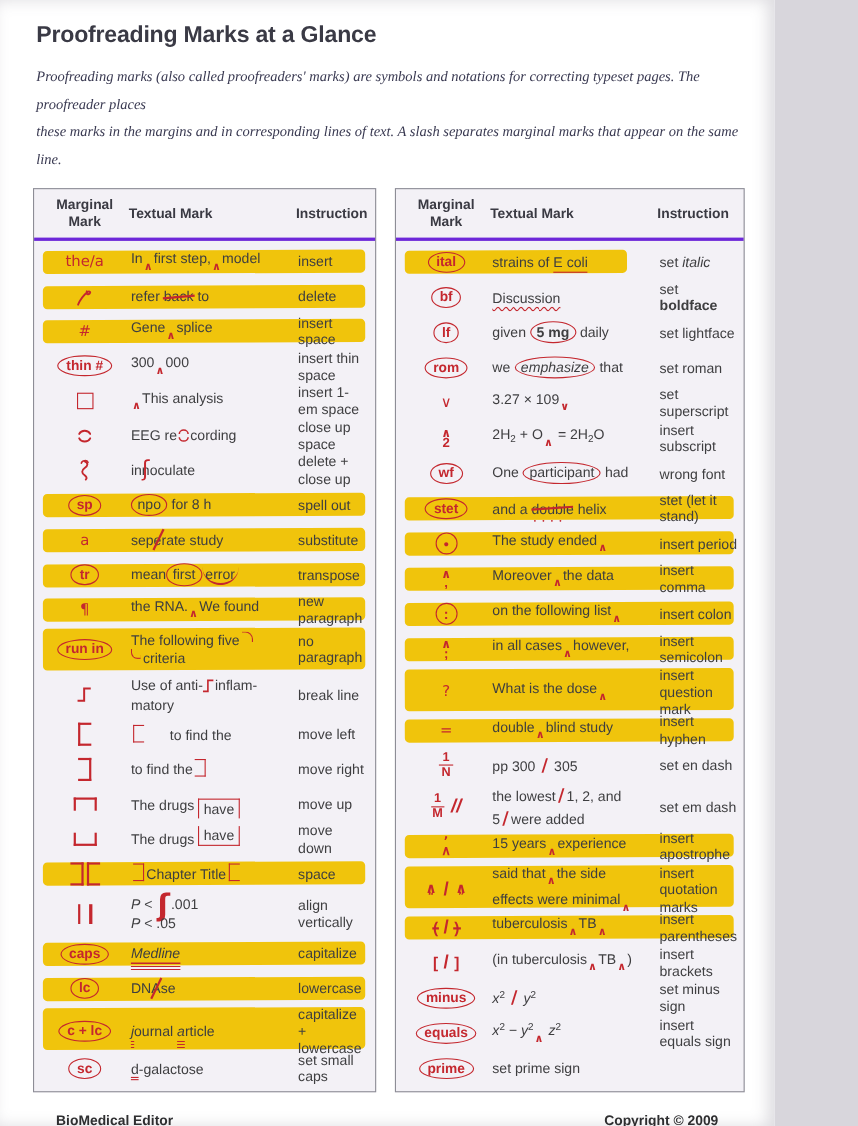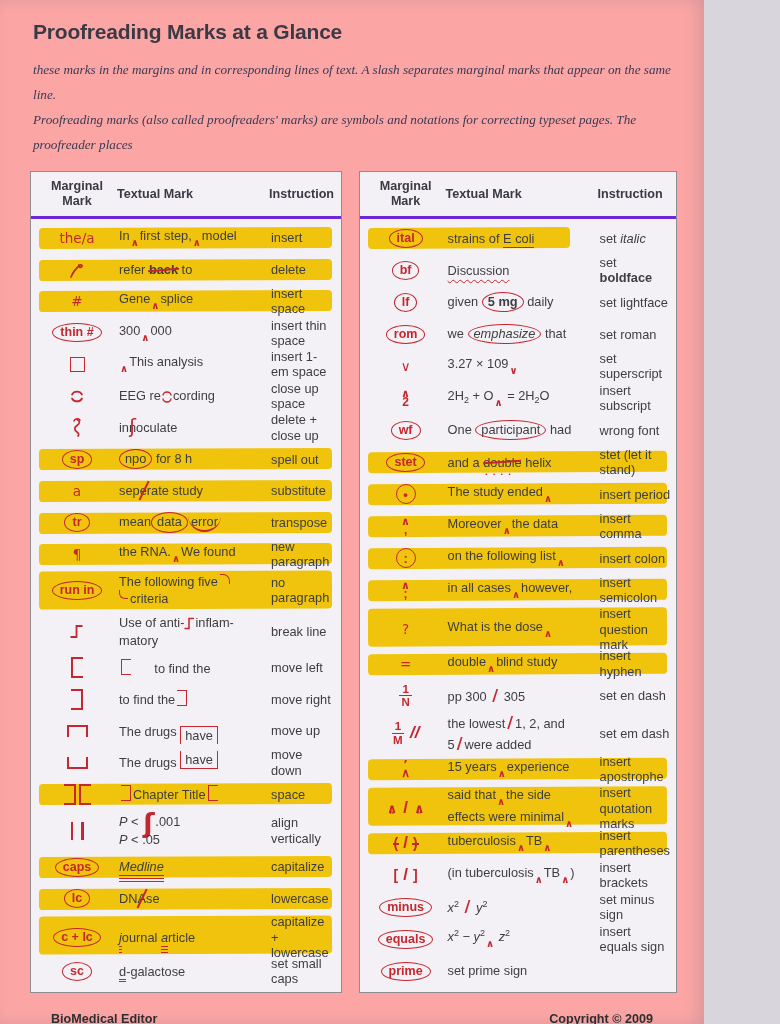--- a/index.html
+++ b/index.html
@@ -1,16 +1,16 @@
 <!DOCTYPE html>
 <html style="--red: #c4272e; --hl: #f0c40c; --blue: #1f57c3;"><head>
 <meta charset="utf-8">
 <style>
   html,body{margin:0;padding:0;background:#d8d6dc;}
-  .page{position:relative;width:704px;height:1024px;background:#fca5a5;
+  .page{position:relative;width:704px;height:1024px;background:#ffffff;
         font-family:"Liberation Sans",sans-serif;color:#3e3e40;overflow:hidden;
         box-shadow:inset -6px 0 14px rgba(120,115,130,.25);}
   
   .title{margin:0;padding:20px 0 0 33px;font-size:21px;font-weight:bold;
          letter-spacing:-.2px;color:#3a3a45;}
   .intro{margin:13px 33px 0;font-family:"Liberation Serif",serif;font-style:italic;
          font-size:13.2px;color:#3a3a52;line-height:25px;}
   
   .tables{display:flex;gap:17px;margin:14px 27px 0 30px;height:822px;}
   .panel{flex:1;border:1px solid #8d8d96;background:#f3f1f6;display:flex;flex-direction:column;}
@@ -41,21 +41,21 @@
   .mk-brl{display:inline-block;width:9px;height:14px;border:1.8px solid var(--red);
           border-right:none;vertical-align:-2px;margin:0 2px;}
   .mk-brr{display:inline-block;width:9px;height:14px;border:1.8px solid var(--red);
           border-left:none;vertical-align:-2px;margin:0 2px;}
   .mk-hookr{display:inline-block;width:9px;height:9px;border-right:1.8px solid var(--red);
           border-top:1.8px solid var(--red);border-radius:0 7px 0 0;vertical-align:2px;margin-left:2px;}
   .mk-hookl{display:inline-block;width:8px;height:8px;border-left:1.8px solid var(--red);
           border-bottom:1.8px solid var(--red);border-radius:0 0 0 6px;vertical-align:4px;margin-right:2px;}
   .mk svg,.mg svg{display:inline-block;vertical-align:middle;}
   
-  .tx-strike{position:relative;font-weight:bold;}
+  .tx-strike{position:relative;}
   .tx-strike::after{content:"";position:absolute;left:-1px;right:-1px;top:46%;height:1.8px;
       background:var(--red);transform:rotate(-5deg);}
   .tx-slashchar{position:relative;display:inline-block;}
   .tx-slashchar::after{content:"";position:absolute;left:42%;top:-12%;height:124%;width:1.8px;
       background:var(--red);transform:rotate(26deg);}
   .tx-circle{border:1.5px solid var(--red);border-radius:50%;padding:0 5px 1px;display:inline-block;}
   .tx-redunder{border-bottom:1.8px solid var(--red);padding-bottom:1px;}
   .tx-wavy{text-decoration:underline wavy var(--red);text-decoration-thickness:1.4px;text-underline-offset:4px;}
   .tx-tripleunder{position:relative;font-style:italic;}
   .tx-tripleunder::after{content:"";position:absolute;left:0;right:0;bottom:-8px;height:7px;
@@ -114,22 +114,22 @@
   .f-center{text-align:center;}
   .f-right{font-weight:bold;line-height:1.55;text-align:right;color:#2e2e30;}
   .f-link{color:var(--blue);font-weight:bold;text-decoration:underline;cursor:pointer;}
 </style>
 </head>
 <body>
 
 <div class="page">
   <h1 class="title">Proofreading Marks at a Glance</h1>
   <div class="intro">
+    <div>Proofreading marks (also called proofreaders' marks) are symbols and notations for correcting typeset pages. The proofreader places</div>
     <div>these marks in the margins and in corresponding lines of text.  A slash separates marginal marks that appear on the same line.</div>
-    <div>Proofreading marks (also called proofreaders' marks) are symbols and notations for correcting typeset pages. The proofreader places</div>
   </div>
 
   <div class="tables">
     <section class="panel">
       <div class="panel-head">
         <span class="ph-m">Marginal Mark</span>
         <span>Textual Mark</span>
         <span>Instruction</span>
       </div>
       <div class="panel-body">
@@ -204,21 +204,21 @@
             <div class="cell-m">
               <span class="mk mg-text">a</span>
             </div>
             <div class="cell-t"><span>sep</span><span class="tx-slashchar">e</span><span>rate study</span></div>
             <div class="cell-i"><span>substitute</span></div>
           </div>
           <div class="row hl">
             <div class="cell-m">
               <span class="circled">tr</span>
             </div>
-            <div class="cell-t"><span>mean</span><span class="tx-circle">data</span><span class="tx-underarc">error</span></div>
+            <div class="cell-t"><span>mean</span><span class="tx-circle">first</span><span class="tx-underarc">error</span></div>
             <div class="cell-i"><span>transpose</span></div>
           </div>
           <div class="row hl">
             <div class="cell-m">
               <span class="mk mg-text">¶</span>
             </div>
             <div class="cell-t"><span>the RNA.</span><span class="mk mk-caret">∧</span><span>We found</span></div>
             <div class="cell-i"><span>new paragraph</span></div>
           </div>
           <div class="row hl tall">

